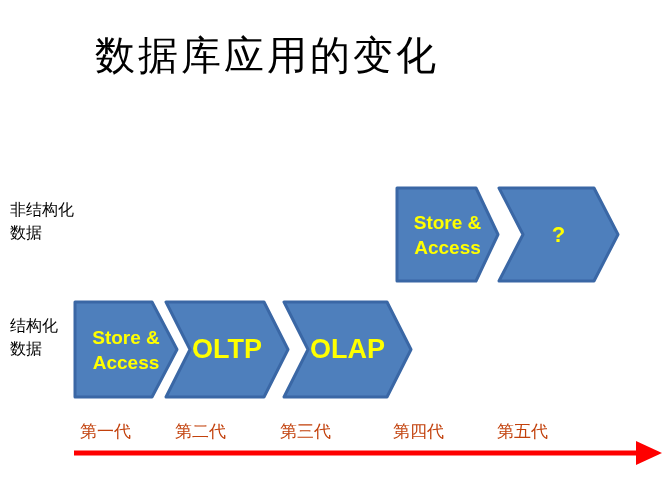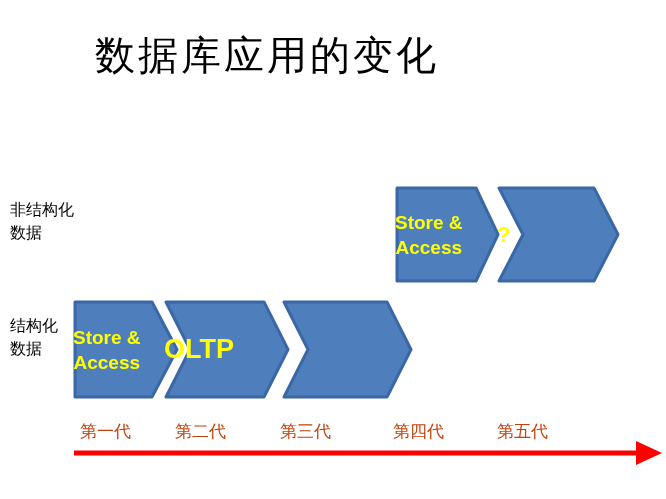--- a/index.html
+++ b/index.html
@@ -34,21 +34,21 @@
     line-height: 23px;
     color: #000000;
     white-space: pre-line;
   }
   .row-label.unstructured { top: 198px; }
   .row-label.structured   { top: 314px; }
   .shape {
     position: absolute;
     display: flex;
     align-items: center;
-    justify-content: flex-start;
+    justify-content: center;
   }
   .shape svg {
     position: absolute;
     left: 0;
     top: 0;
   }
   .shape-label {
     position: relative;
     z-index: 2;
     color: #ffff00;
@@ -96,20 +96,21 @@
     <svg width="126" height="99" viewBox="0 0 126 99">
       <polygon points="2,2 100,2 124,49.5 100,97 2,97 26,49.5" fill="#4e7fbc" stroke="#3a67a5" stroke-width="3" stroke-linejoin="round"></polygon>
     </svg>
     <span class="shape-label big">OLTP</span>
   </div>
 
   <div class="shape" style="left:282px; top:300px; width:131px; height:99px;">
     <svg width="131" height="99" viewBox="0 0 131 99">
       <polygon points="2,2 105,2 129,49.5 105,97 2,97 26,49.5" fill="#4e7fbc" stroke="#3a67a5" stroke-width="3" stroke-linejoin="round"></polygon>
     </svg>
+    <span class="shape-label big">OLAP</span>
   </div>
 
   <div class="shape" style="left:395px; top:186px; width:105px; height:97px;">
     <svg width="105" height="97" viewBox="0 0 105 97">
       <polygon points="2,2 81,2 103,48.5 81,95 2,95" fill="#4e7fbc" stroke="#3a67a5" stroke-width="3" stroke-linejoin="round"></polygon>
     </svg>
     <span class="shape-label small">Store &amp;
 Access</span>
   </div>
 

